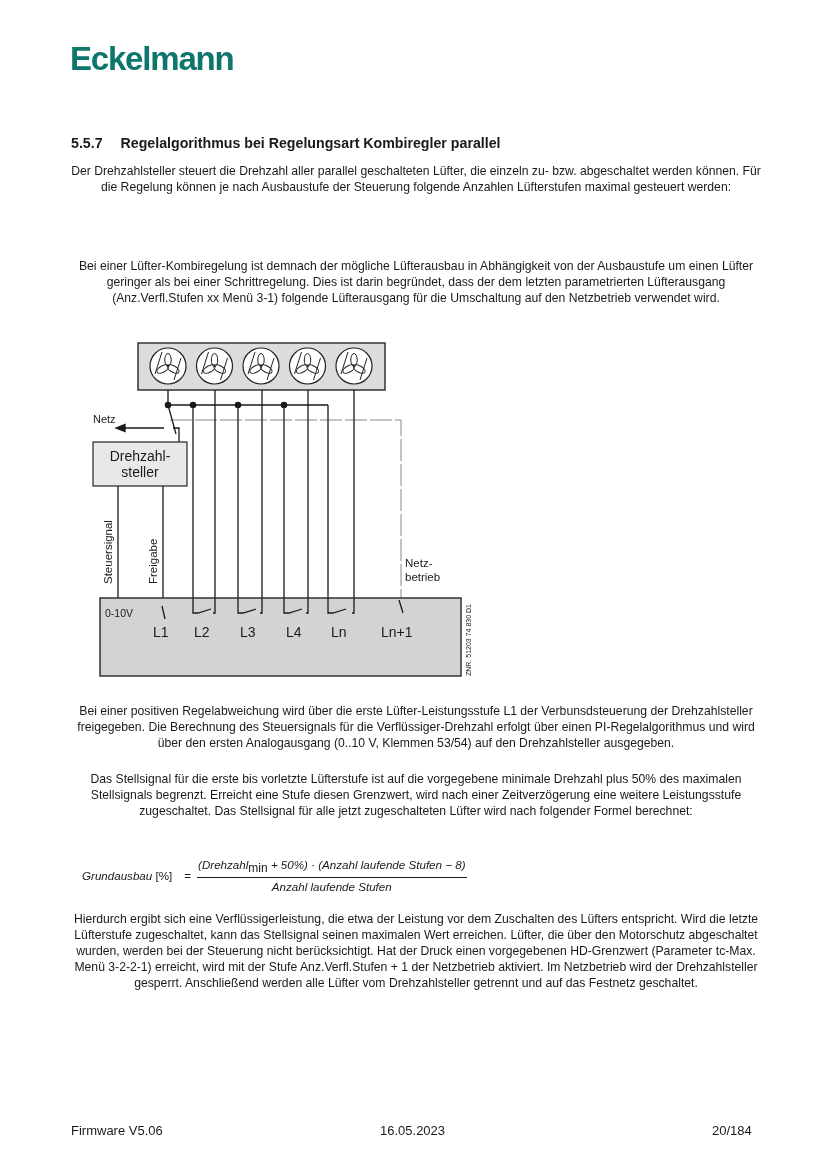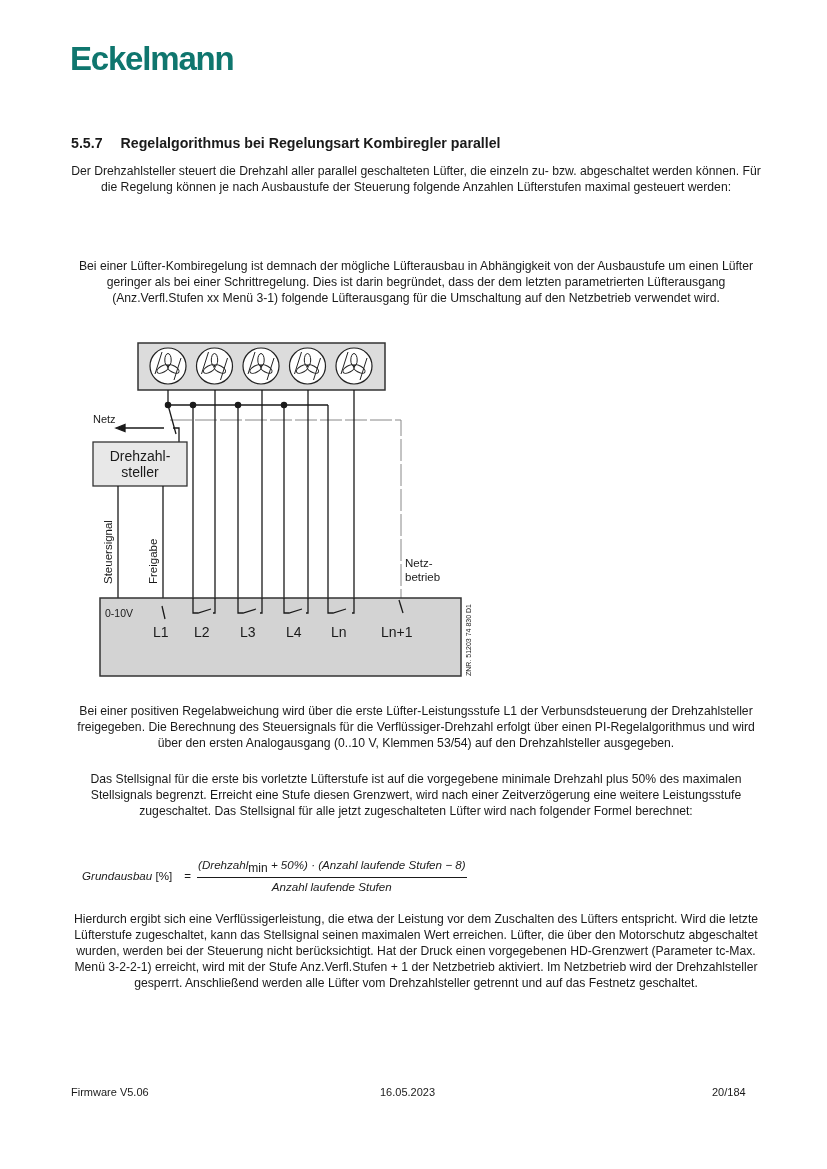--- a/index.html
+++ b/index.html
@@ -15,21 +15,21 @@
   .bullets li::before { content: "•"; position: absolute; left: 5px; }
   .diagram { position: absolute; left: 90px; top: 336px; }
   .formula { position: absolute; left: 82px; top: 858px; font-size: 11.6px; font-style: italic; display: flex; align-items: center; }
   .formula .lhs { margin-right: 6px; }
   .formula .lhs .unit { font-style: normal; }
   .formula .eq { margin: 0 6px; font-style: normal; }
   .frac { display: inline-flex; flex-direction: column; align-items: center; }
   .frac .numr { padding: 0 1px 2px; border-bottom: 1px solid #1a1a1a; white-space: nowrap; }
   .frac .den { padding-top: 2px; }
   .frac sub { font-size: 12px; font-style: normal; }
-  .footer { position: absolute; top: 1086px; font-size: 11px; }
+  .footer { position: absolute; top: 1123px; font-size: 13px; }
 </style>
 </head>
 <body>
 
 <div class="logo">Eckelmann</div>
 
 <h2 class="heading">
   <span class="num">5.5.7</span>
   <span>Regelalgorithmus bei Regelungsart Kombiregler parallel</span>
 </h2>

